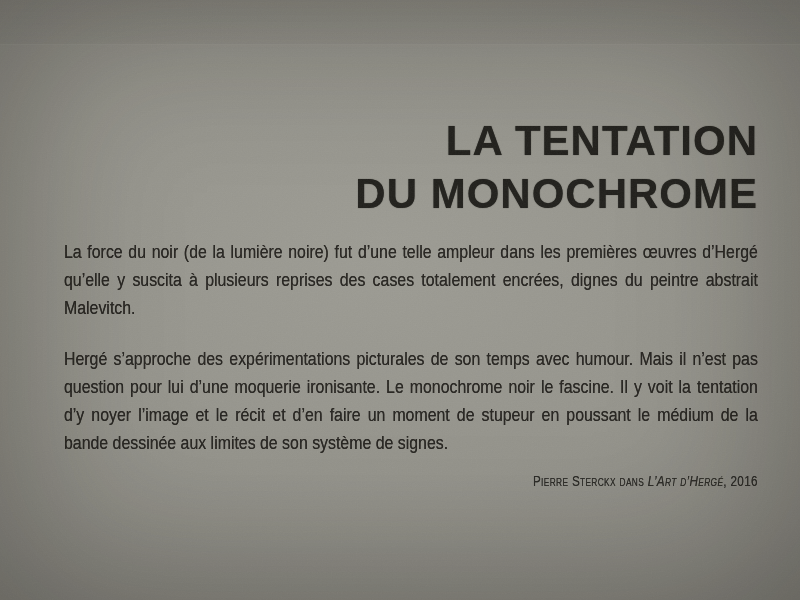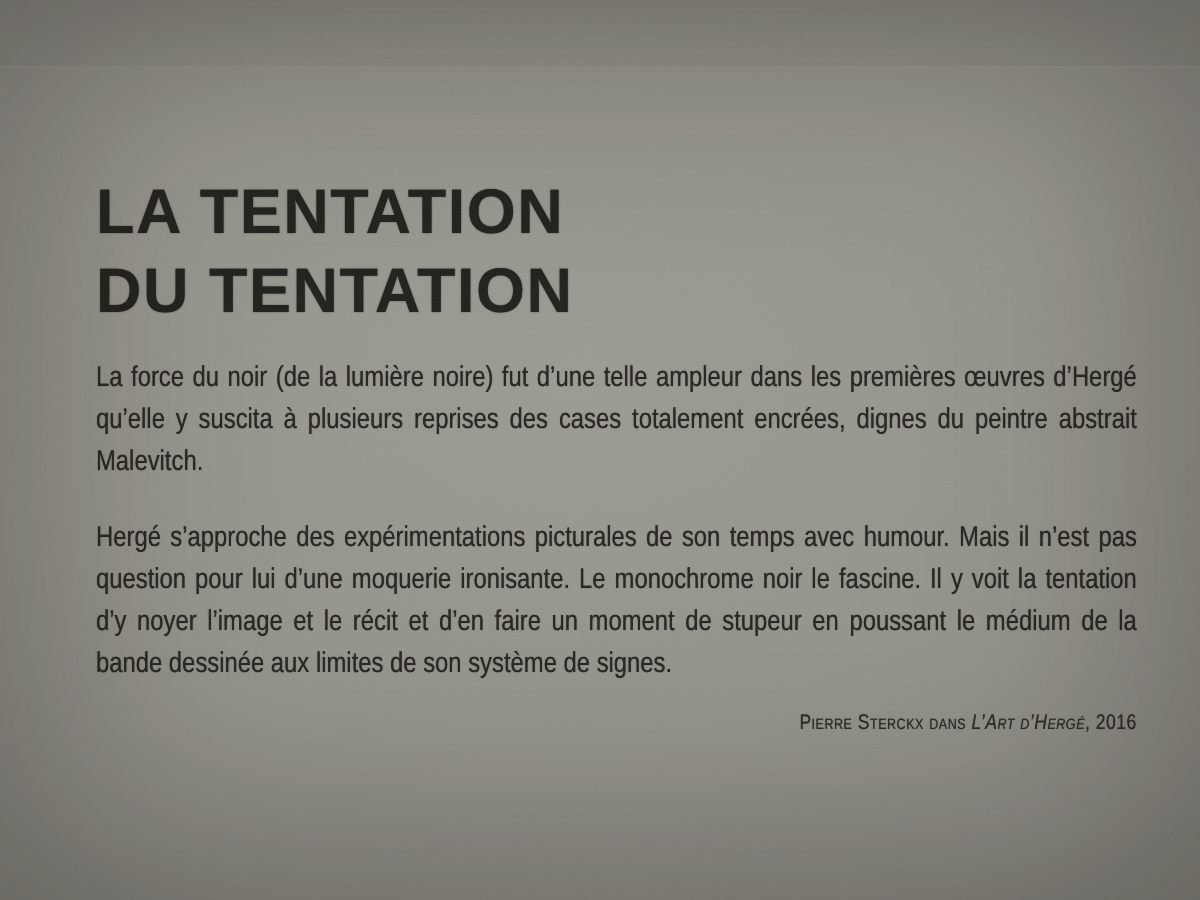--- a/index.html
+++ b/index.html
@@ -24,21 +24,21 @@
   }
   .content {
     position: absolute; left: 0; top: 0;
     width: 800px; box-sizing: border-box;
     padding: 114px 42px 0 64px;
     filter: blur(0.3px);
   }
   .title {
     font-size: 42px; line-height: 53px;
     font-weight: bold; letter-spacing: 1px;
-    text-align: left;
+    text-align: right;
     color: #21201c;
     text-shadow: 0 0 1px rgba(33,32,28,0.8);
   }
   .body-block {
     width: 830px;
     transform: scaleX(0.836);
     transform-origin: left top;
     color: #272521;
   }
   .para {
@@ -70,21 +70,21 @@
 <body>
 
 <div class="photo">
 
   <div class="wall-seam"></div>
 
   <div class="content">
 
     <div class="title">
       <div>LA TENTATION</div>
-      <div>DU TENTATION</div>
+      <div>DU MONOCHROME</div>
     </div>
 
     <div class="body-block">
       <p class="para para-1">La force du noir (de la lumière noire) fut d’une telle ampleur dans les premières œuvres d’Hergé qu’elle y suscita à plusieurs reprises des cases totalement encrées, dignes du peintre abstrait Malevitch.</p>
       <p class="para para-2">Hergé s’approche des expérimentations picturales de son temps avec humour. Mais il n’est pas question pour lui d’une moquerie ironisante. Le monochrome noir le fascine. Il y voit la tentation d’y noyer l’image et le récit et d’en faire un moment de stupeur en poussant le médium de la bande dessinée aux limites de son système de signes.</p>
       <p class="attribution"><span>Pierre Sterckx dans </span><span class="work">L’Art d’Hergé</span><span>, 2016</span></p>
     </div>
 
   </div>
 

